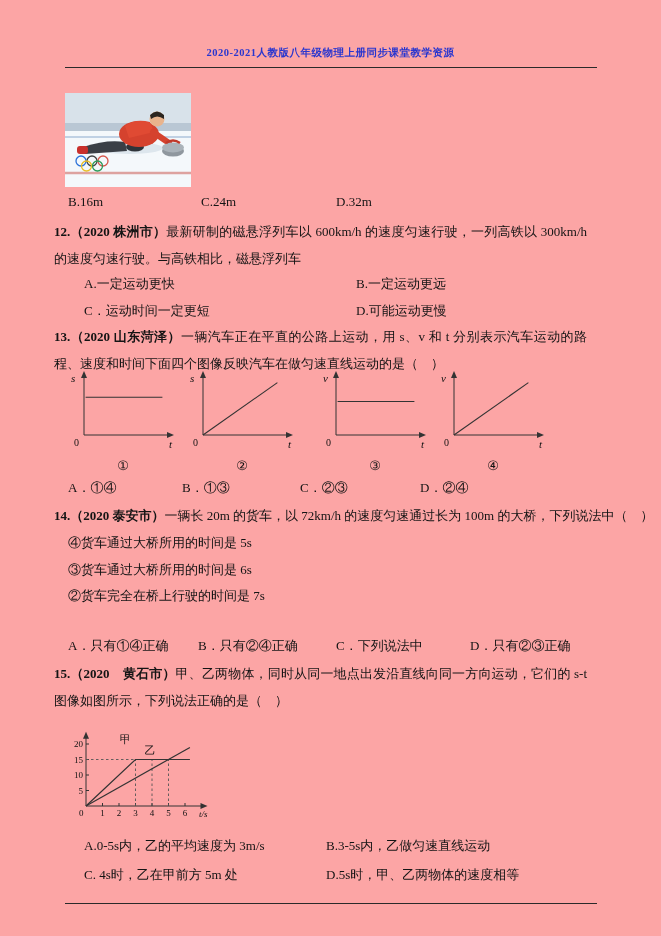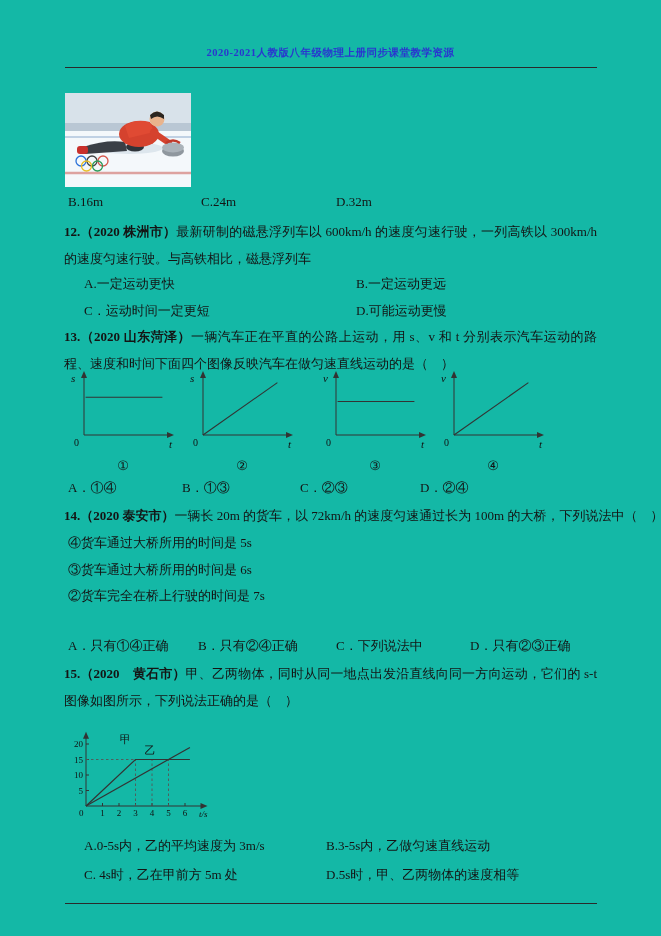--- a/index.html
+++ b/index.html
@@ -1,27 +1,27 @@
 <!DOCTYPE html>
 <html><head>
 <meta charset="utf-8">
 <style>
   *{margin:0;padding:0;box-sizing:border-box}
   html,body{background:#ffffff}
   .page{
-    position:relative;width:661px;height:936px;background:#14b8a6;overflow:hidden;
+    position:relative;width:661px;height:936px;background:#fca5a5;overflow:hidden;
     font-family:"Liberation Serif","DejaVu Serif",serif;color:#141414;font-size:13px;
   }
   .abs{position:absolute}
   .header-title{top:46px;left:0;width:100%;text-align:center;font-size:10.5px;font-weight:bold;letter-spacing:.5px}
   .rule{left:65px;width:532px;border-top:1.3px solid #2a2a2a;height:0}
   .header-rule{top:67px}
   .footer-rule{top:903px}
   .photo{top:93px;left:65px;width:126px;height:94px}
-  .q{left:64px;width:533px;line-height:27px;text-align:justify}
+  .q{left:54px;width:533px;line-height:27px;text-align:justify}
   .bold{font-weight:bold}
   .opt-row{left:68px;width:528px;display:flex;line-height:20px}
   .opt-row span{display:block}
   .grid-2{left:84px;width:528px;display:grid;grid-template-columns:272px 1fr;line-height:27px}
   .grid-2.wide{grid-template-columns:242px 1fr;line-height:29px}
   .mini-graph{top:369px;width:110px;text-align:center}
   .graph-num{font-size:13px;line-height:16px;margin-top:1px}
   .statements{left:68px;width:528px;line-height:26.5px}
   .nowrap{white-space:nowrap}
   svg text{font-family:"Liberation Serif","DejaVu Serif",serif}

